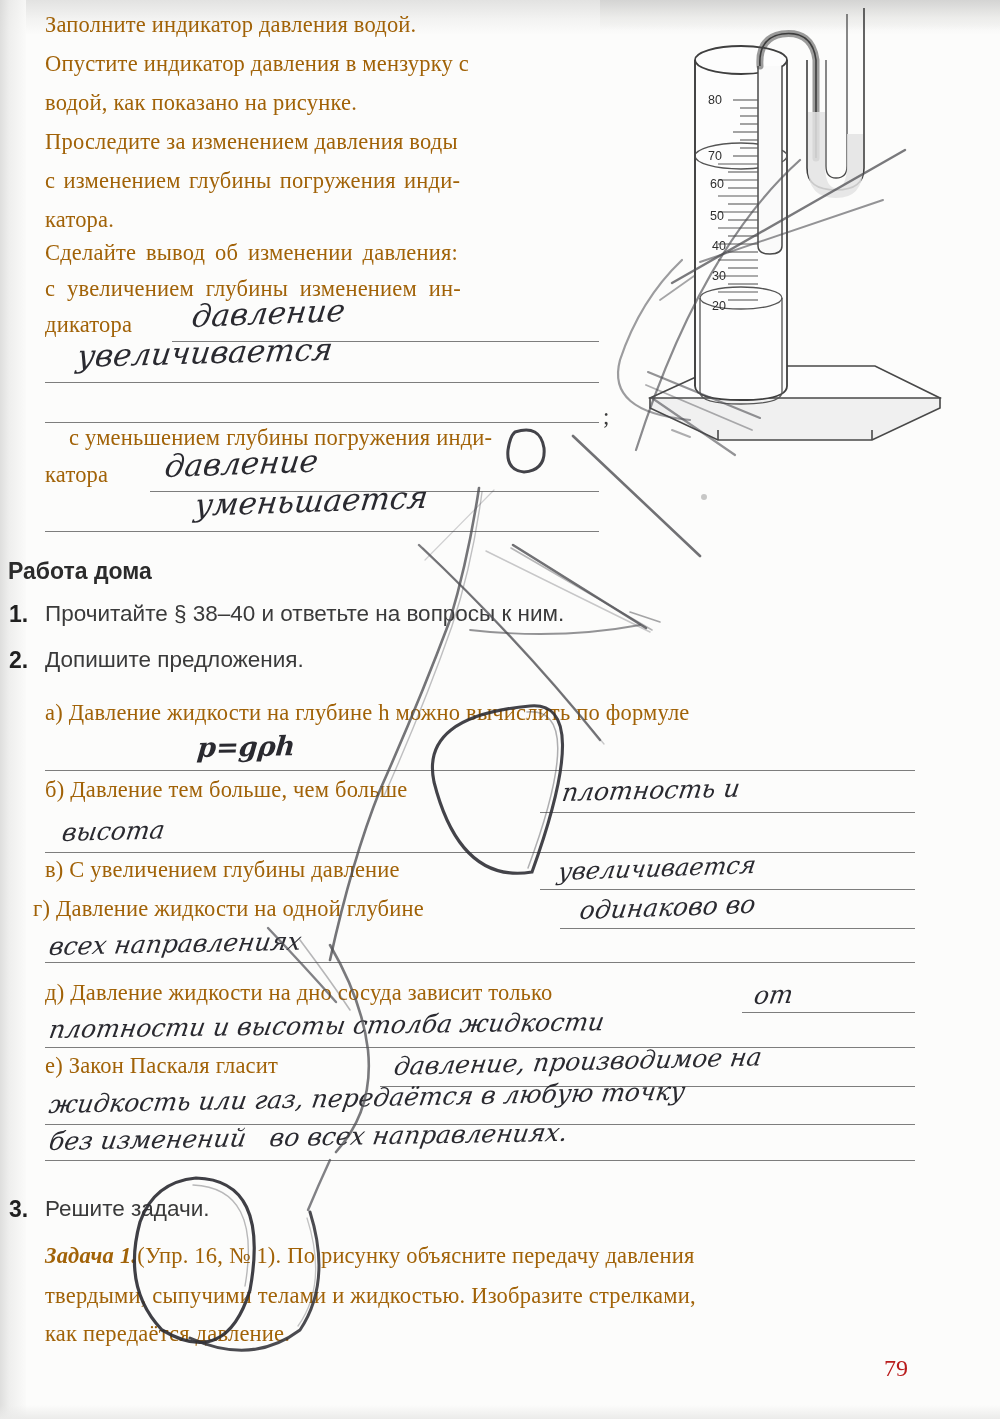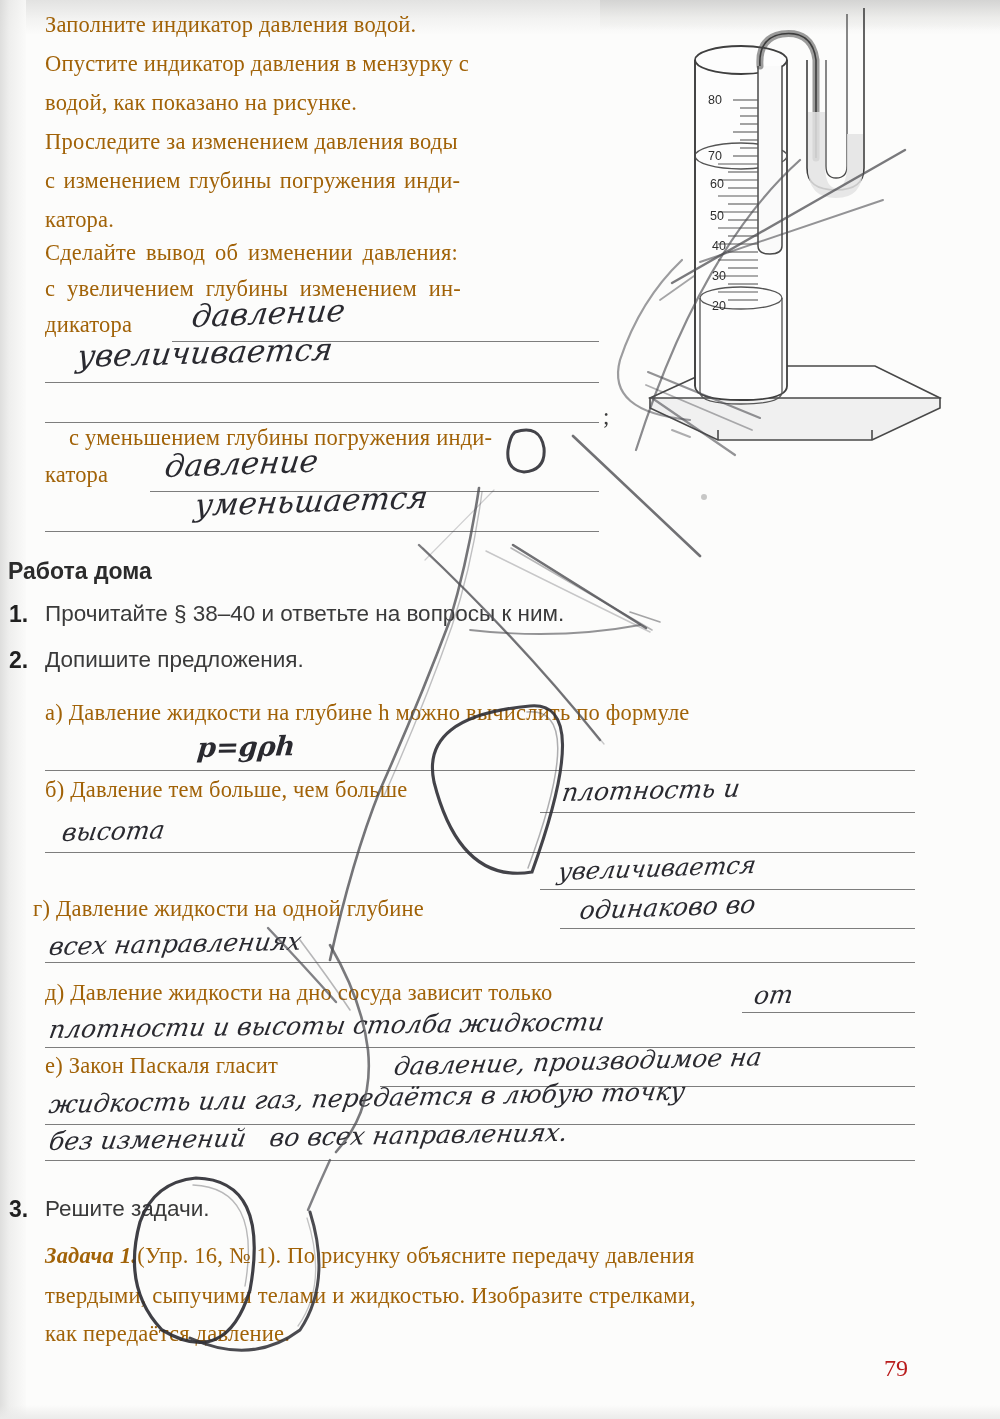--- a/index.html
+++ b/index.html
@@ -224,20 +224,21 @@
   <div class="num-marker" style="left:9px; top:647px;">2.</div>
   <div class="sans-item" style="left:45px; top:647px;">Допишите предложения.</div>
 
   <div class="body-text" style="left:45px; top:700px;">а) Давление жидкости на глубине h можно вычислить по формуле</div>
   <div class="rule" style="left:45px; top:770px; width:870px;"></div>
 
   <div class="body-text" style="left:45px; top:777px;">б) Давление тем больше, чем больше</div>
   <div class="rule" style="left:540px; top:812px; width:375px;"></div>
   <div class="rule" style="left:45px; top:852px; width:870px;"></div>
 
+  <div class="body-text" style="left:45px; top:857px;">в) С увеличением глубины давление</div>
   <div class="rule" style="left:540px; top:889px; width:375px;"></div>
 
   <div class="body-text" style="left:33px; top:896px;">г) Давление жидкости на одной глубине</div>
   <div class="rule" style="left:560px; top:928px; width:355px;"></div>
   <div class="rule" style="left:45px; top:962px; width:870px;"></div>
 
   <div class="body-text" style="left:45px; top:980px;">д) Давление жидкости на дно сосуда зависит только</div>
   <div class="rule" style="left:742px; top:1012px; width:173px;"></div>
   <div class="rule" style="left:45px; top:1047px; width:870px;"></div>
 

